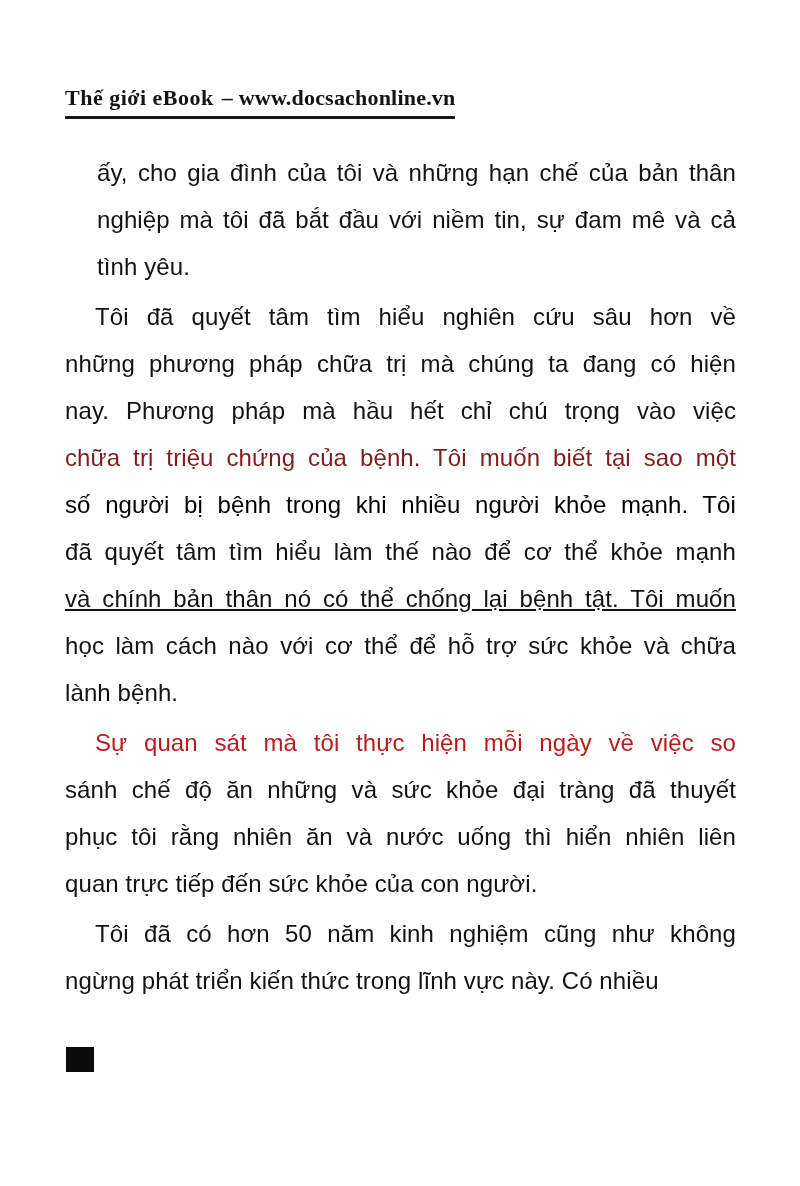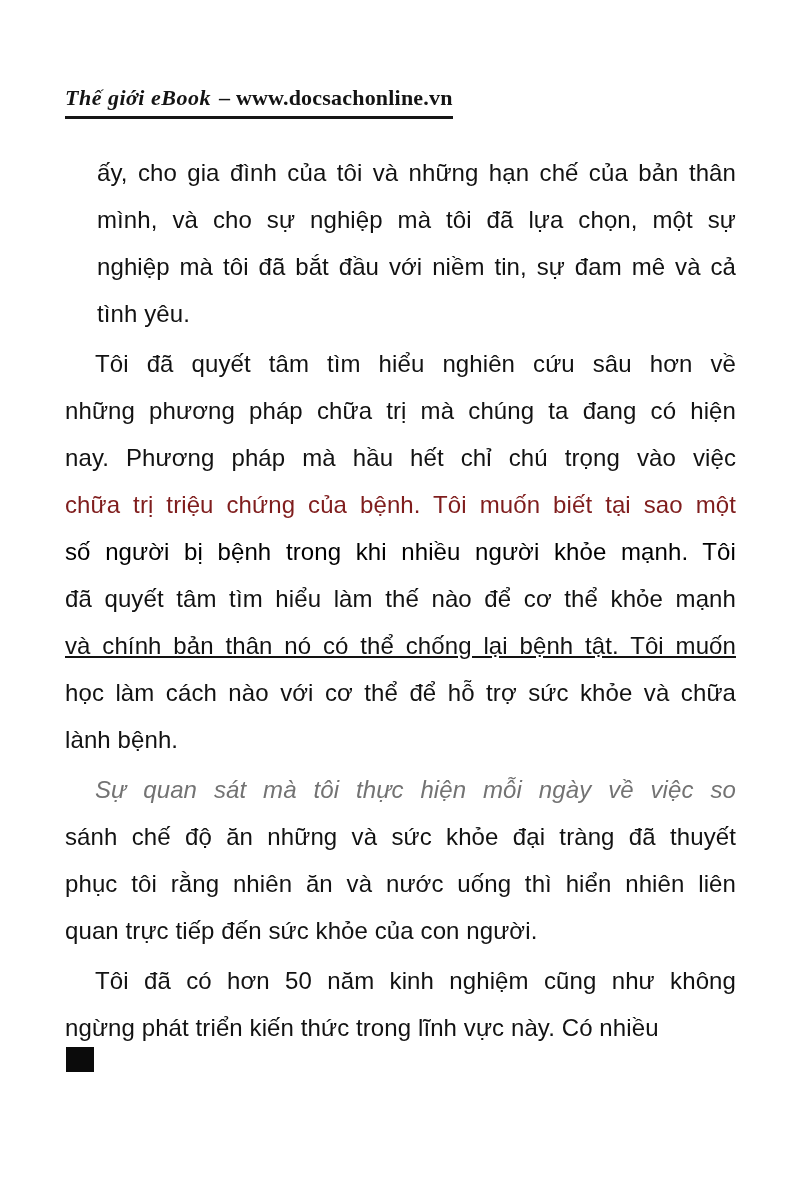--- a/index.html
+++ b/index.html
@@ -23,21 +23,20 @@
     top: 85px;
     display: inline-block;
     padding-bottom: 5px;
     border-bottom: 3px solid #161616;
     font-family: "Liberation Serif", "DejaVu Serif", serif;
     font-size: 22px;
     white-space: nowrap;
     color: #141414;
   }
   .header .brand {
-    font-style: italic;
     font-weight: bold;
     letter-spacing: 0.5px;
   }
   .header .brand::first-letter {
     font-size: 26px;
   }
   .header .sep {
     font-weight: bold;
     padding: 0 6px 0 8px;
   }
@@ -79,37 +78,36 @@
 <div class="page">
 
   <div class="header">
     <span class="brand">Thế giới eBook</span><span class="sep">–</span><span class="url">www.docsachonline.vn</span>
   </div>
 
   <div class="content">
 
   <div class="para">
         <div class="line fill" style="color: rgb(18, 18, 18);">ấy, cho gia đình của tôi và những hạn chế của bản thân</div>
-        <div class="line fill" style="color: rgb(18, 18, 18);">mình, và cho sự nghiệp mà tôi đã lựa chọn, một sự</div>
         <div class="line fill" style="color: rgb(18, 18, 18);">nghiệp mà tôi đã bắt đầu với niềm tin, sự đam mê và cả</div>
         <div class="line" style="color: rgb(18, 18, 18);">tình yêu.</div>
       </div>
       <div class="para">
         <div class="line fill indent" style="color: rgb(18, 18, 18);">Tôi đã quyết tâm tìm hiểu nghiên cứu sâu hơn về</div>
         <div class="line fill" style="color: rgb(18, 18, 18);">những phương pháp chữa trị mà chúng ta đang có hiện</div>
         <div class="line fill" style="color: rgb(18, 18, 18);">nay. Phương pháp mà hầu hết chỉ chú trọng vào việc</div>
         <div class="line fill" style="color: #7f1d1d;">chữa trị triệu chứng của bệnh. Tôi muốn biết tại sao một</div>
         <div class="line fill" style="color: #000000;">số người bị bệnh trong khi nhiều người khỏe mạnh. Tôi</div>
         <div class="line fill" style="color: rgb(18, 18, 18);">đã quyết tâm tìm hiểu làm thế nào để cơ thể khỏe mạnh</div>
         <div class="line fill" style="color: rgb(18, 18, 18); text-decoration: underline;">và chính bản thân nó có thể chống lại bệnh tật. Tôi muốn</div>
         <div class="line fill" style="color: rgb(18, 18, 18);">học làm cách nào với cơ thể để hỗ trợ sức khỏe và chữa</div>
         <div class="line" style="color: rgb(18, 18, 18);">lành bệnh.</div>
       </div>
       <div class="para">
-        <div class="line fill indent" style="color: #737373; font-style: italic;">Sự quan sát mà tôi thực hiện mỗi ngày về việc so</div>
+        <div class="line fill indent" style="color: #b91c1c;">Sự quan sát mà tôi thực hiện mỗi ngày về việc so</div>
         <div class="line fill" style="color: rgb(18, 18, 18);">sánh chế độ ăn những và sức khỏe đại tràng đã thuyết</div>
         <div class="line fill" style="color: rgb(18, 18, 18);">phục tôi rằng nhiên ăn và nước uống thì hiển nhiên liên</div>
         <div class="line" style="color: rgb(18, 18, 18);">quan trực tiếp đến sức khỏe của con người.</div>
       </div>
       <div class="para">
         <div class="line fill indent" style="color: rgb(18, 18, 18);">Tôi đã có hơn 50 năm kinh nghiệm cũng như không</div>
         <div class="line" style="color: rgb(18, 18, 18);">ngừng phát triển kiến thức trong lĩnh vực này. Có nhiều</div>
       </div>
     </div>
 

